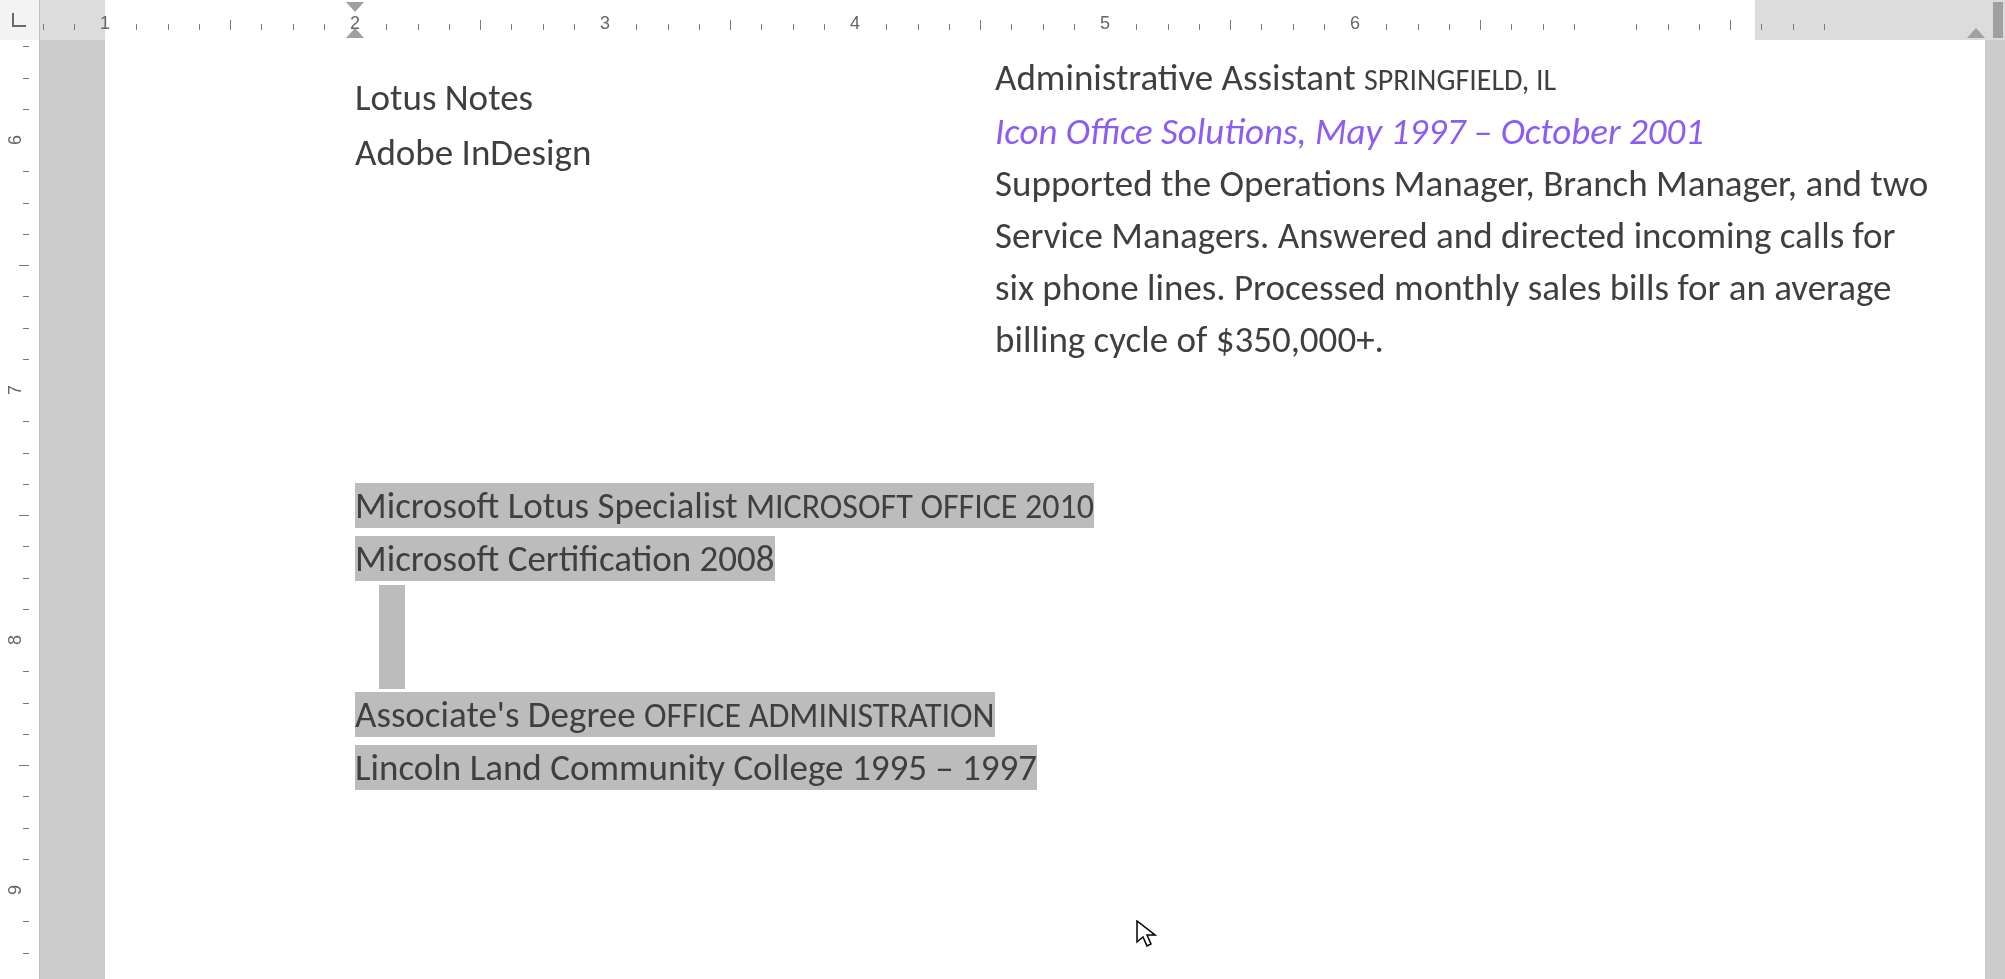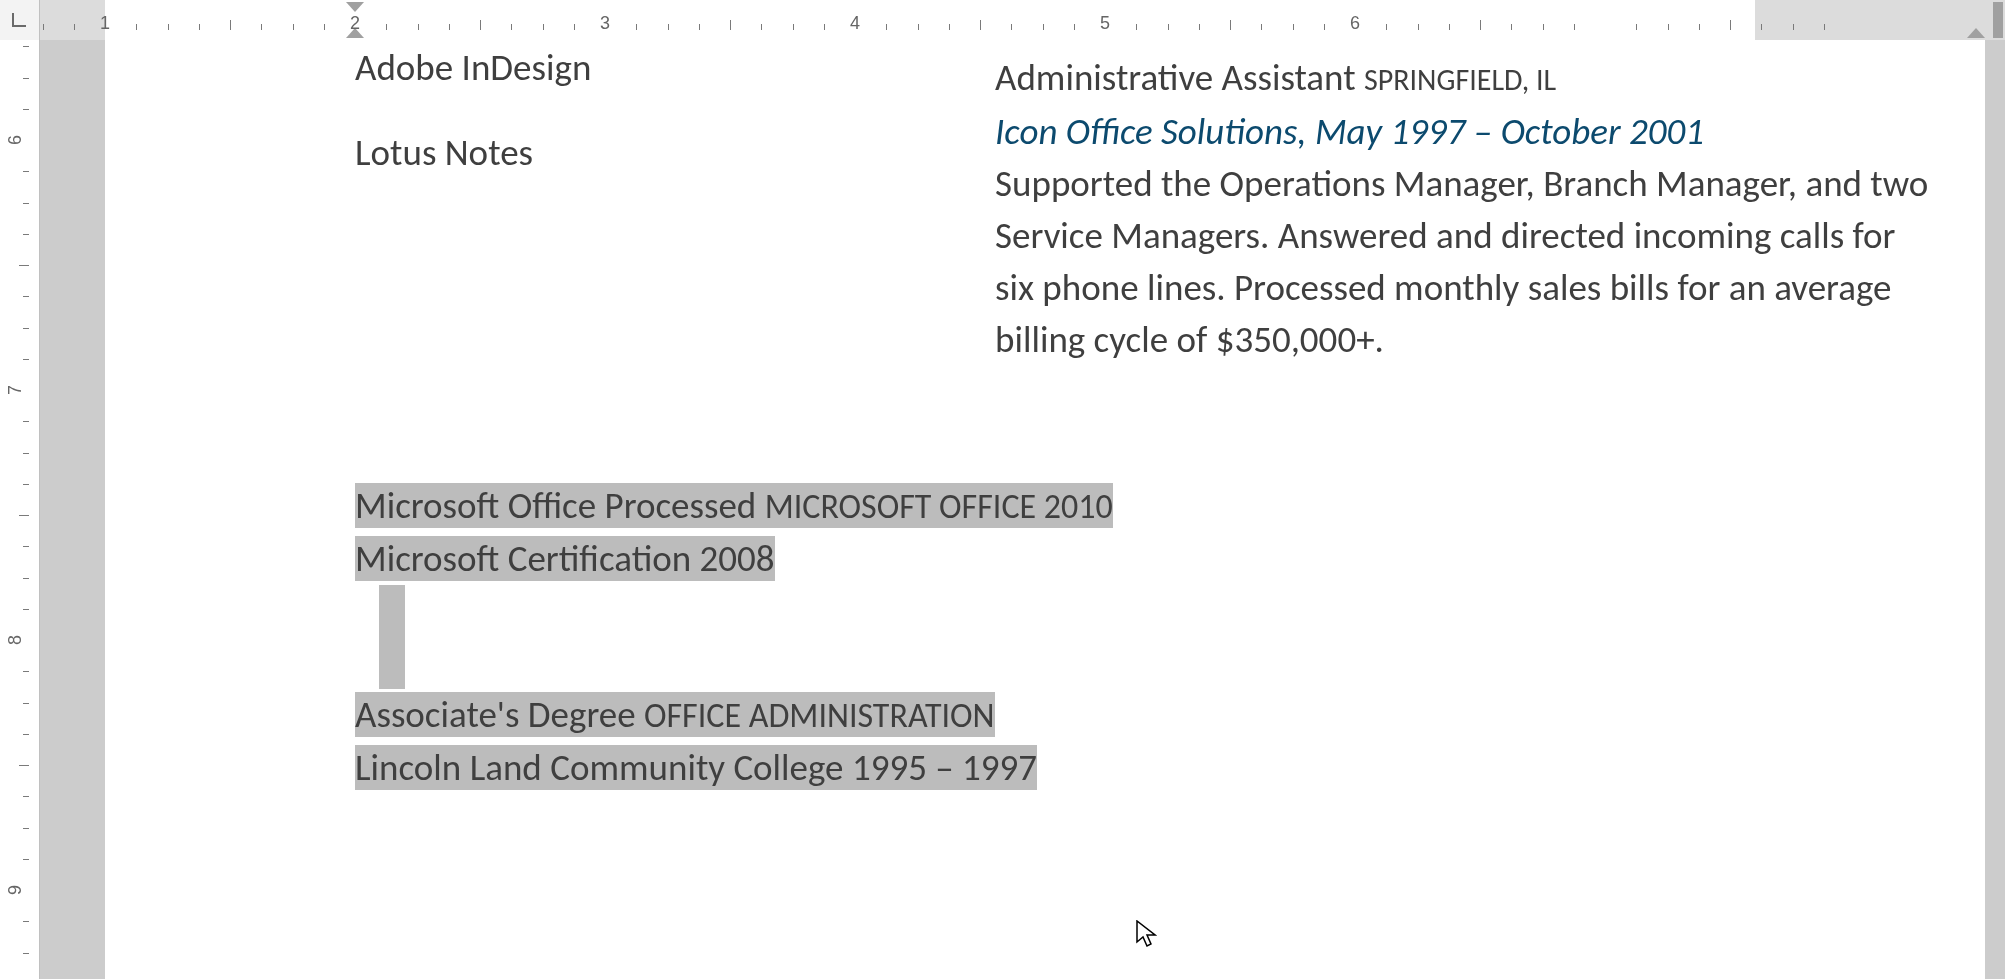--- a/index.html
+++ b/index.html
@@ -223,21 +223,21 @@
     color: #3f3f3f;
   }
   .job-title-line .loc {
     font-size: 30px;
   }
 
   .job-company {
     font-size: 37px;
     line-height: 52px;
     font-style: italic;
-    color: #0c4a6e;
+    color: #8b5cf6;
   }
 
   .job-desc {
     font-size: 37px;
     line-height: 52px;
     color: #3f3f3f;
   }
 
   .section-heading {
     font-size: 40px;
@@ -395,38 +395,38 @@
     <div class="ruler-v-tick small" style="top: 818.75px;"></div>
     <div class="ruler-v-tick small" style="top: 881.25px;"></div>
     <div class="ruler-v-tick small" style="top: 912.5px;"></div>
   </div>
 
 <div class="page-bg"></div>
 <div class="page">
   <div class="doc-content">
 
     <div class="col-left">
+      <div class="skill-line" style="margin-top:30px;">Lotus Notes</div>
       <div class="skill-line">Adobe InDesign</div>
-      <div class="skill-line" style="margin-top:30px;">Lotus Notes</div>
     </div>
 
     <div class="col-right">
       <div class="job-title-line" style="margin-top:12px;">
         <span>Administrative Assistant</span>
         <span class="loc">SPRINGFIELD, IL</span>
       </div>
       <div class="job-company">Icon Office Solutions, May 1997 – October 2001</div>
       <div class="job-desc">Supported the Operations Manager, Branch Manager, and two Service Managers. Answered and directed incoming calls for six phone lines. Processed monthly sales bills for an average billing cycle of $350,000+.</div>
     </div>
 
     <div class="education-section">
 
       <div class="edu-block">
         <div class="edu-title">
-          <span class="edu-sel"><span>Microsoft Office Processed</span> <span class="sub">MICROSOFT OFFICE 2010</span> </span>
+          <span class="edu-sel"><span>Microsoft Lotus Specialist</span> <span class="sub">MICROSOFT OFFICE 2010</span> </span>
         </div>
         <div>
           <span class="edu-sel"><span>Microsoft Certification 2008</span> </span>
         </div>
       </div>
       <div class="edu-spacer"></div>
 
       <div class="edu-spacer"></div>
 
       <div class="edu-block">

